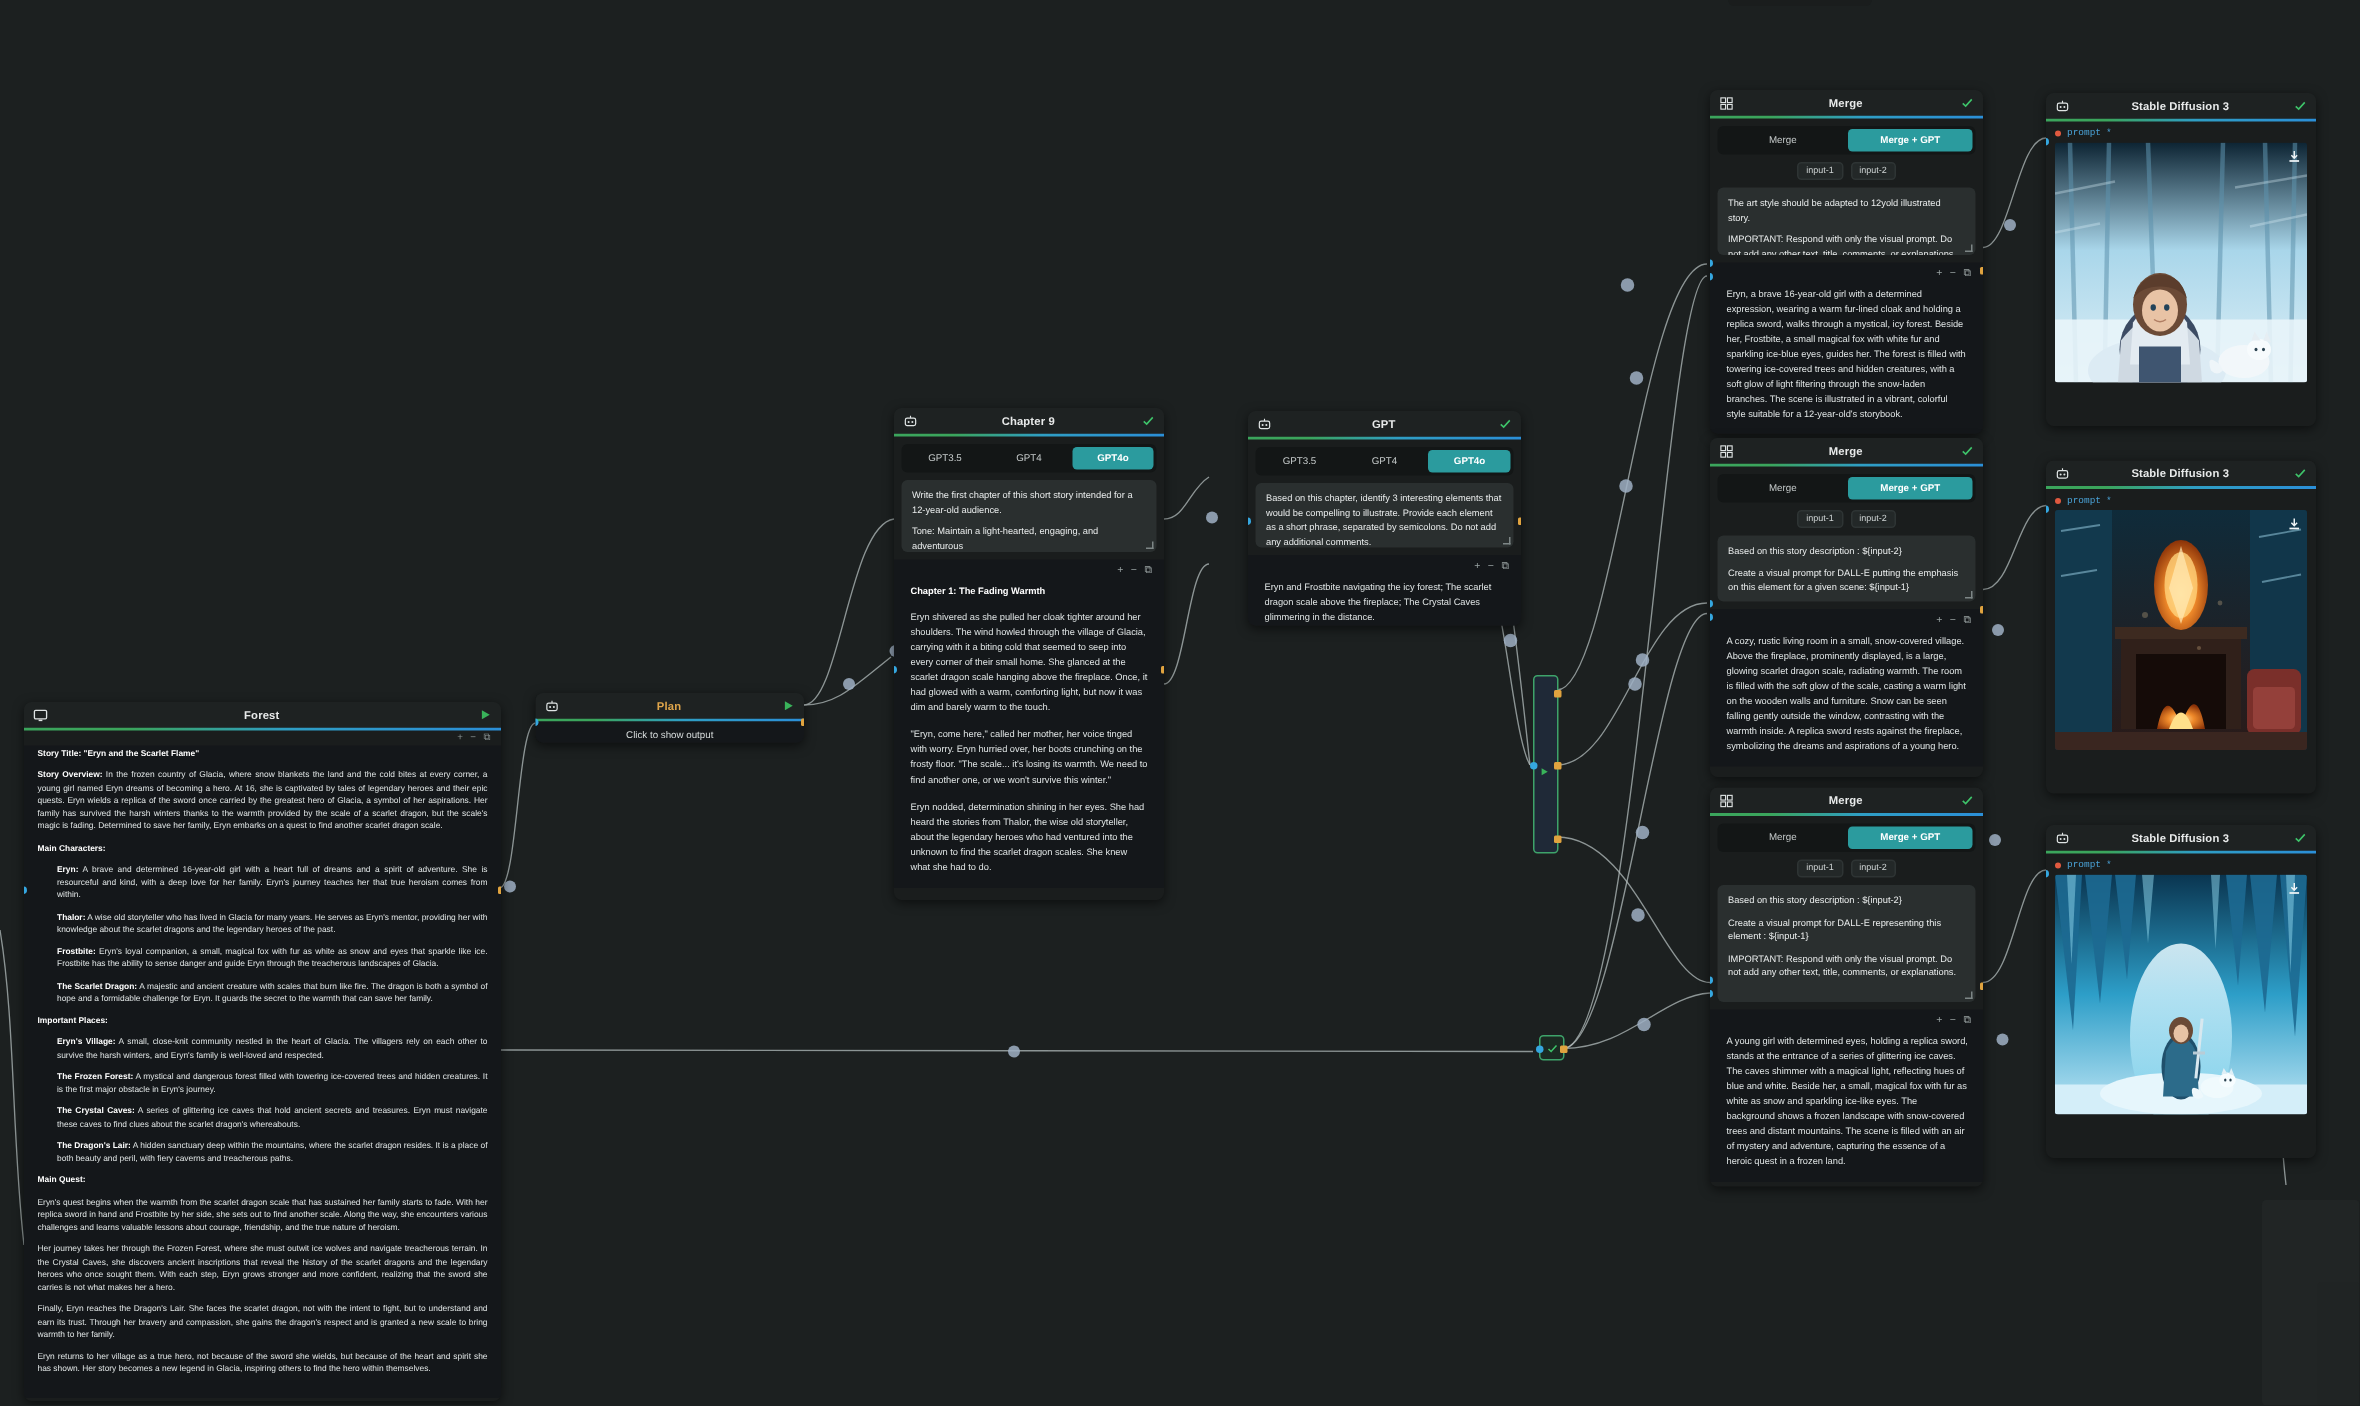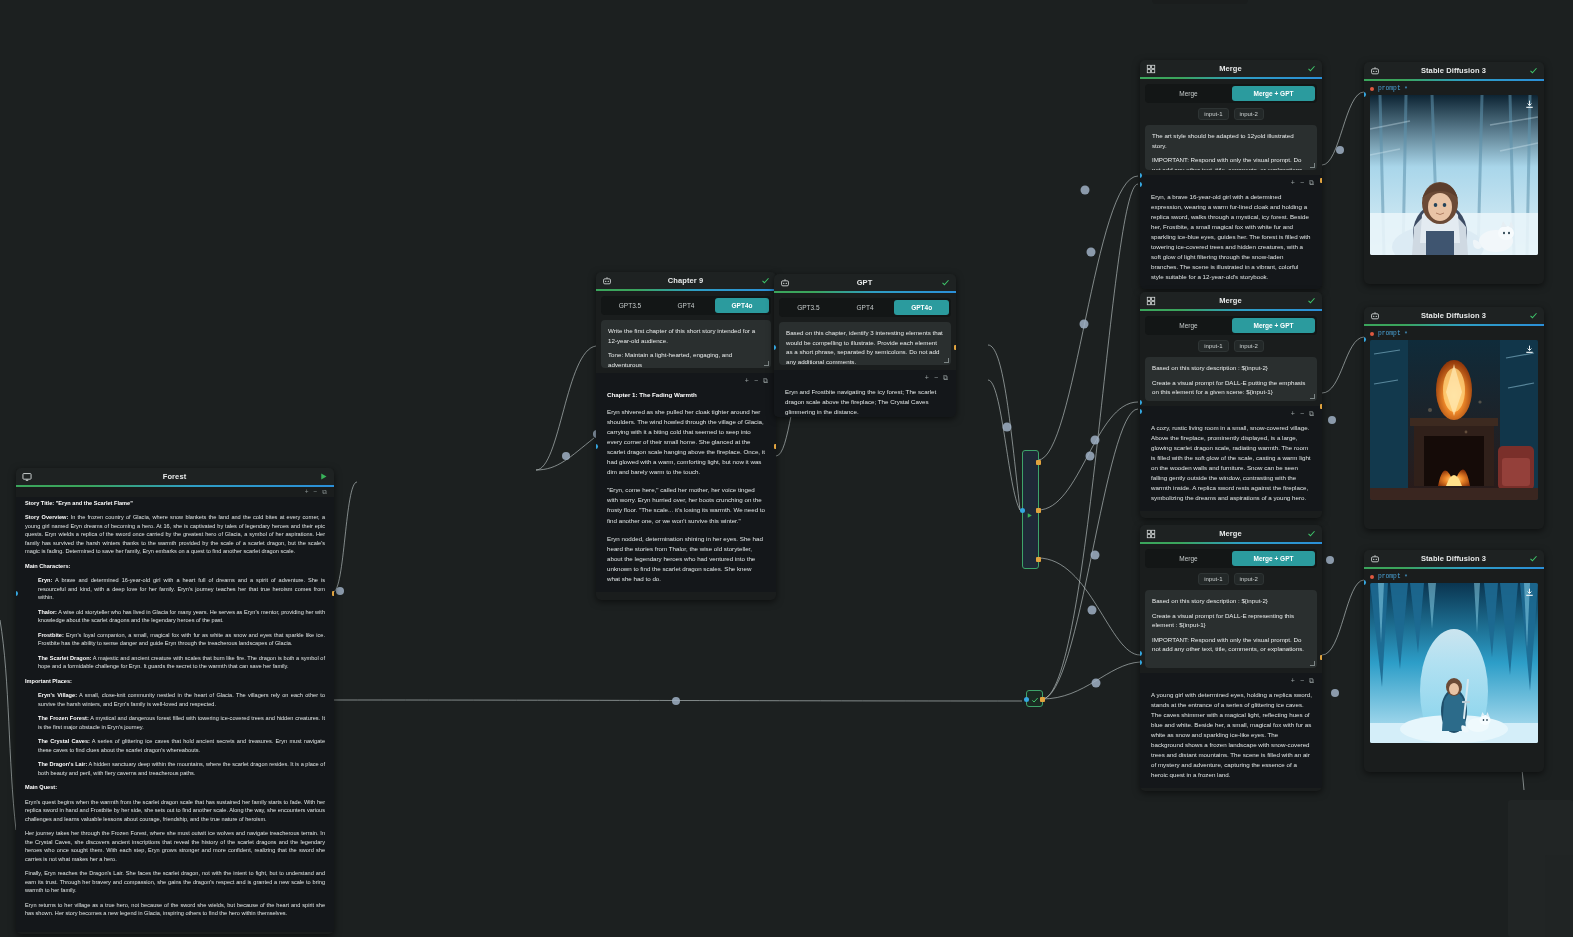--- a/index.html
+++ b/index.html
@@ -284,20 +284,42 @@
       <p><b>Main Quest:</b></p>
       <p>Eryn's quest begins when the warmth from the scarlet dragon scale that has sustained her family starts to fade. With her replica sword in hand and Frostbite by her side, she sets out to find another scale. Along the way, she encounters various challenges and learns valuable lessons about courage, friendship, and the true nature of heroism.</p>
       <p>Her journey takes her through the Frozen Forest, where she must outwit ice wolves and navigate treacherous terrain. In the Crystal Caves, she discovers ancient inscriptions that reveal the history of the scarlet dragons and the legendary heroes who once sought them. With each step, Eryn grows stronger and more confident, realizing that the sword she carries is not what makes her a hero.</p>
       <p>Finally, Eryn reaches the Dragon's Lair. She faces the scarlet dragon, not with the intent to fight, but to understand and earn its trust. Through her bravery and compassion, she gains the dragon's respect and is granted a new scale to bring warmth to her family.</p>
       <p>Eryn returns to her village as a true hero, not because of the sword she wields, but because of the heart and spirit she has shown. Her story becomes a new legend in Glacia, inspiring others to find the hero within themselves.</p>
     </div>
     <span class="port in" style="left:-3px; top:123px;"></span>
     <span class="port out" style="right:-3px; top:123px;"></span>
   </div>
 
+  <div class="node" style="left:357px; top:462px; width:179px; height:33px;">
+    <div class="nhead">
+      <span class="ico">
+        <svg width="10" height="10" viewBox="0 0 16 16">
+            <rect x="2.5" y="4.5" width="11" height="8" rx="2" fill="none" stroke="#dfe4e4" stroke-width="1.3"></rect>
+            <circle cx="6" cy="8.5" r="1.1" fill="#dfe4e4"></circle>
+            <circle cx="10" cy="8.5" r="1.1" fill="#dfe4e4"></circle>
+            <line x1="8" y1="1.8" x2="8" y2="4.3" stroke="#dfe4e4" stroke-width="1.2"></line>
+          </svg>
+      </span>
+      <span class="ttl orange">Plan</span>
+      <span class="right-ico">
+        <svg width="9" height="9" viewBox="0 0 12 12">
+            <polygon points="3,2 10,6 3,10" fill="#39b35a"></polygon>
+          </svg>
+      </span>
+    </div>
+    <div class="gradbar"></div>
+    <div class="planbody">Click to show output</div>
+    <span class="port in" style="left:-3px; top:17px;"></span>
+    <span class="port out" style="right:-3px; top:17px;"></span>
+  </div>
 
   <div class="node" style="left:596px; top:272px; width:180px; height:328px;">
     <div class="nhead">
       <span class="ico">
         <svg width="10" height="10" viewBox="0 0 16 16">
             <rect x="2.5" y="4.5" width="11" height="8" rx="2" fill="none" stroke="#dfe4e4" stroke-width="1.3"></rect>
             <circle cx="6" cy="8.5" r="1.1" fill="#dfe4e4"></circle>
             <circle cx="10" cy="8.5" r="1.1" fill="#dfe4e4"></circle>
             <line x1="8" y1="1.8" x2="8" y2="4.3" stroke="#dfe4e4" stroke-width="1.2"></line>
           </svg>
@@ -330,21 +352,21 @@
         <span class="h">Chapter 1: The Fading Warmth</span>
         <p>Eryn shivered as she pulled her cloak tighter around her shoulders. The wind howled through the village of Glacia, carrying with it a biting cold that seemed to seep into every corner of their small home. She glanced at the scarlet dragon scale hanging above the fireplace. Once, it had glowed with a warm, comforting light, but now it was dim and barely warm to the touch.</p>
         <p>"Eryn, come here," called her mother, her voice tinged with worry. Eryn hurried over, her boots crunching on the frosty floor. "The scale... it's losing its warmth. We need to find another one, or we won't survive this winter."</p>
         <p>Eryn nodded, determination shining in her eyes. She had heard the stories from Thalor, the wise old storyteller, about the legendary heroes who had ventured into the unknown to find the scarlet dragon scales. She knew what she had to do.</p>
       </div>
     </div>
     <span class="port in" style="left:-3px; top:172px;"></span>
     <span class="port out" style="right:-3px; top:172px;"></span>
   </div>
 
-  <div class="node" style="left:774px; top:274px; width:182px; height:143px;">
+  <div class="node" style="left:832px; top:274px; width:182px; height:143px;">
     <div class="nhead">
       <span class="ico">
         <svg width="10" height="10" viewBox="0 0 16 16">
             <rect x="2.5" y="4.5" width="11" height="8" rx="2" fill="none" stroke="#dfe4e4" stroke-width="1.3"></rect>
             <circle cx="6" cy="8.5" r="1.1" fill="#dfe4e4"></circle>
             <circle cx="10" cy="8.5" r="1.1" fill="#dfe4e4"></circle>
             <line x1="8" y1="1.8" x2="8" y2="4.3" stroke="#dfe4e4" stroke-width="1.2"></line>
           </svg>
       </span>
       <span class="ttl">GPT</span>

